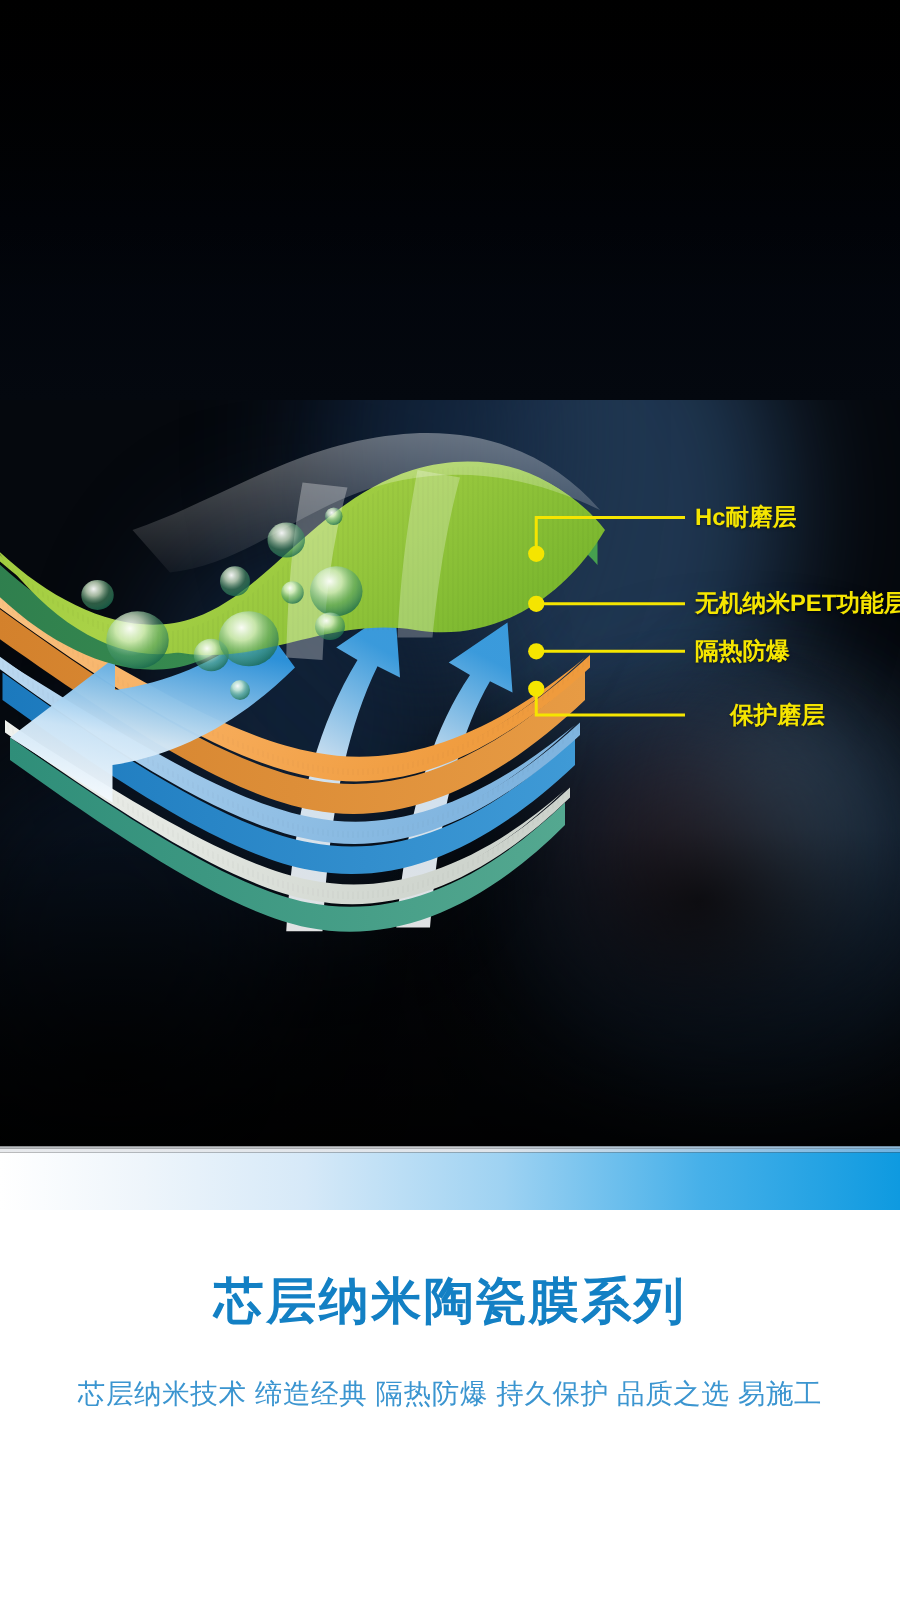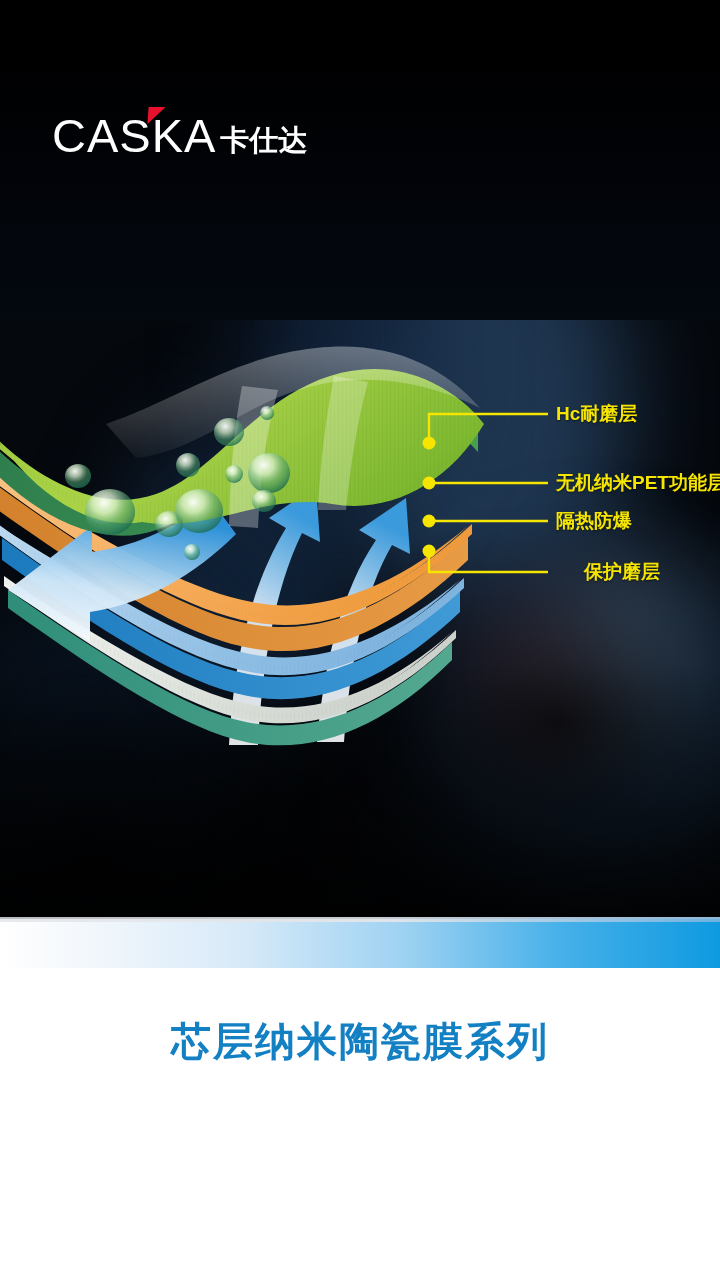--- a/index.html
+++ b/index.html
@@ -108,27 +108,20 @@
     <div class="bg-blob" style="left:430px;top:560px;width:330px;height:330px;background:rgba(36,70,108,.70);"></div>
     <div class="bg-blob" style="left:470px;top:600px;width:150px;height:170px;background:rgba(126,58,58,.45);"></div>
     <div class="bg-blob" style="left:560px;top:560px;width:140px;height:200px;background:rgba(120,150,175,.40);"></div>
     <div class="bg-blob" style="left:120px;top:420px;width:240px;height:300px;background:rgba(22,44,72,.70);"></div>
     <div class="bg-blob" style="left:250px;top:170px;width:180px;height:360px;background:rgba(17,36,62,.75);"></div>
     <div class="bg-blob" style="left:-40px;top:600px;width:260px;height:300px;background:rgba(12,26,45,.85);"></div>
     <div class="bg-grad-top"></div>
     <div class="bg-vign"></div>
   </div>
 
-  <div class="logo-wrap">
-    <div class="logo-latin">
-      <span>CASKA</span>
-      <span class="logo-kmark"></span>
-    </div>
-    <div class="logo-cn">卡仕达</div>
-  </div>
 
   <div class="film">
     <svg width="520" height="470" viewBox="0 0 520 470" xmlns="http://www.w3.org/2000/svg">
       <defs>
         <linearGradient id="gGreen" x1="0" y1="0" x2="1" y2="0.4">
           <stop offset="0%" stop-color="#9ec93a"></stop>
             <stop offset="45%" stop-color="#a9d247"></stop>
           <stop offset="100%" stop-color="#7cb82f"></stop>
         </linearGradient>
         <linearGradient id="gGreenEdge" x1="0" y1="0" x2="1" y2="0">
@@ -296,14 +289,15 @@
 
   <div class="band-wrap">
     <div class="band-hair1"></div>
     <div class="band-hair2"></div>
     <div class="band-main"></div>
     <div class="band-fade"></div>
   </div>
 
   <div class="footer"></div>
   <div class="headline">芯层纳米陶瓷膜系列</div>
+  <div class="subline">芯层纳米技术 缔造经典 隔热防爆 持久保护 品质之选 易施工</div>
 
 </div>
 
 </body></html>

